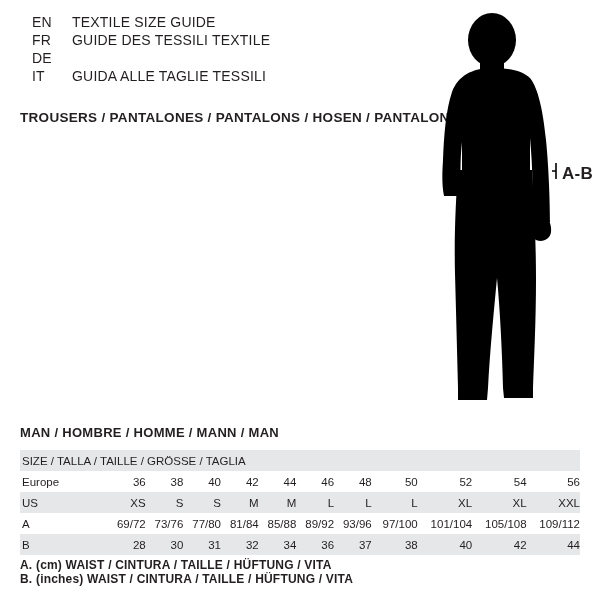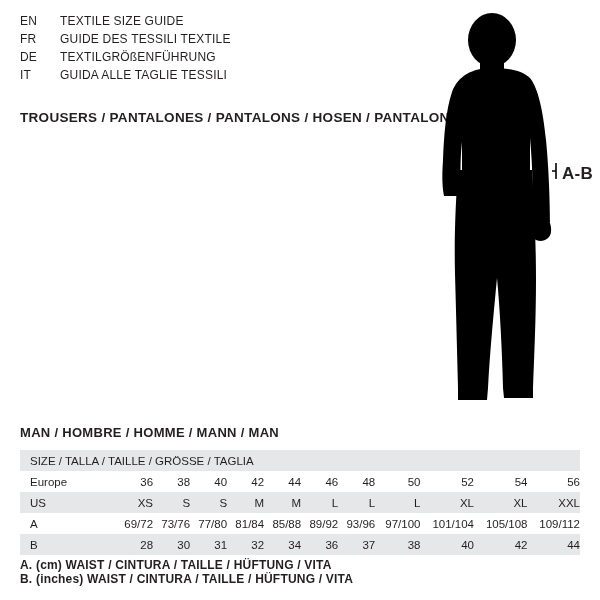--- a/index.html
+++ b/index.html
@@ -27,22 +27,23 @@
   .lang-block {
     position: absolute;
     left: 20px;
     top: 14px;
     width: 400px;
   }
   .lang-row {
     display: flex;
     align-items: baseline;
     height: 18px;
-    font-size: 12px;
+    font-size: 14px;
     letter-spacing: 0.2px;
+    margin-left: 12px;
   }
   .lang-code {
     width: 40px;
     flex: none;
   }
   .lang-text {
     flex: 1;
   }
 
   .section-title {
@@ -96,21 +97,21 @@
     padding: 2px 0 2px 0;
     height: 17px;
     vertical-align: middle;
     white-space: nowrap;
   }
   table.size-table tr.shaded {
     background: #e6e7e8;
   }
   table.size-table td.label {
     width: 86px;
-    padding-left: 10px;
+    padding-left: 2px;
   }
   table.size-table td.val {
     text-align: right;
   }
 
   .footnotes {
     position: absolute;
     left: 20px;
     top: 558px;
     font-size: 12px;
@@ -129,21 +130,20 @@
     <div class="lang-row">
       <span class="lang-code">EN</span>
       <span class="lang-text">TEXTILE SIZE GUIDE</span>
     </div>
     <div class="lang-row">
       <span class="lang-code">FR</span>
       <span class="lang-text">GUIDE DES TESSILI TEXTILE</span>
     </div>
     <div class="lang-row">
       <span class="lang-code">DE</span>
-      <span class="lang-text">TEXTILGRÖßENFÜHRUNG</span>
     </div>
     <div class="lang-row">
       <span class="lang-code">IT</span>
       <span class="lang-text">GUIDA ALLE TAGLIE TESSILI</span>
     </div>
   </div>
 
   <div class="section-title">TROUSERS / PANTALONES / PANTALONS / HOSEN / PANTALONI</div>
 
   <div class="figure-wrap">

